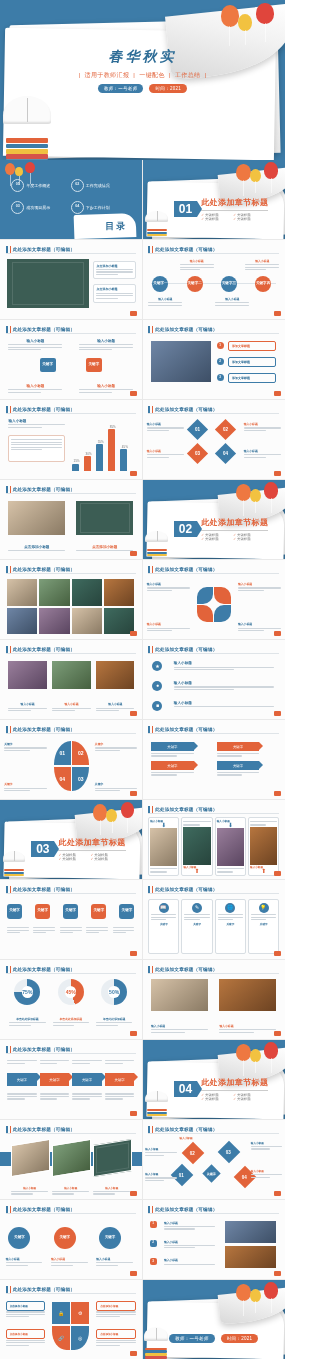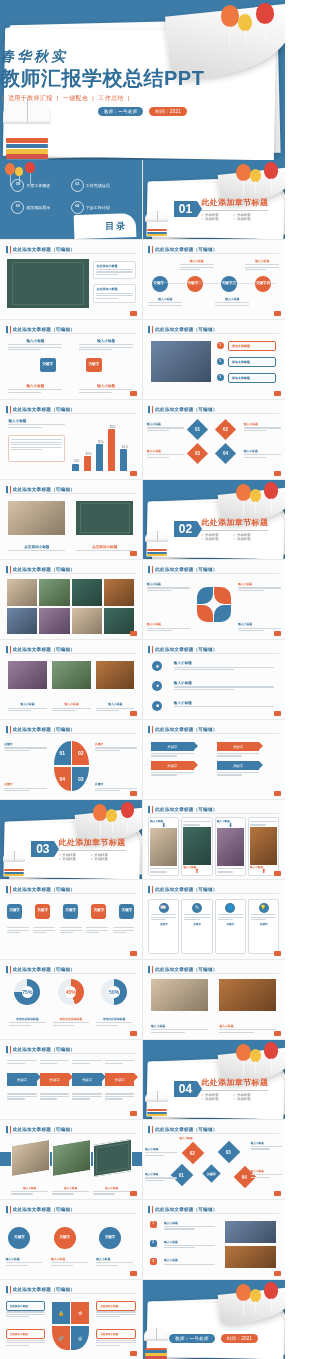--- a/index.html
+++ b/index.html
@@ -37,21 +37,21 @@
   .bk{position:absolute;left:6%;width:88%;border-radius:1px;}
   .open-book{position:absolute;left:0;top:0;width:100%;height:42%;
     background:#fbfbfb;border-radius:50% 50% 6% 6%/70% 70% 8% 8%;box-shadow:inset 0 -2px 2px rgba(0,0,0,.12);}
   .open-book:after{content:"";position:absolute;left:49%;top:8%;width:2%;height:84%;background:#c9c9c9;}
 
   
   .cover{width:285px;height:160px;background:#3d7ca8;position:relative;overflow:hidden;}
   .cover .paper{left:4%;top:14%;width:94%;height:84%;transform:rotate(-1.4deg);}
   .cover .paper2{left:1.5%;top:19%;width:95%;height:80%;transform:rotate(1deg);}
   .cover .curl{right:-3%;top:6%;width:44%;height:40%;}
-  .cover-text{position:absolute;left:0;right:0;top:30%;text-align:left;z-index:8;}
+  .cover-text{position:absolute;left:0;right:0;top:30%;text-align:center;z-index:8;}
   .cv-brush{font-family:"DejaVu Serif",serif;font-size:14px;color:#2d6c96;letter-spacing:3px;font-weight:bold;font-style:italic;}
   .cv-title{font-size:20px;color:#2e6d97;font-weight:bold;letter-spacing:.5px;margin-top:2px;line-height:1.05;}
   .cv-sub{font-size:6px;color:#e2633a;margin-top:5px;letter-spacing:.4px;}
   .cv-sub span{margin:0 2px;}
   .cv-badges{margin-top:4px;display:flex;justify-content:center;gap:6px;}
   .cv-badge{font-size:4.5px;color:#fff;padding:2px 6px;border-radius:6px;letter-spacing:.3px;}
   .cv-badge.b{background:#3d7ca8;}
   .cv-badge.o{background:#e2633a;}
   .cover .balloons{right:4%;top:2%;width:19%;height:22%;}
   .cover .books{left:1%;bottom:-2%;width:17%;height:42%;}
@@ -133,21 +133,20 @@
     <div class="books">
       <div class="open-book"></div>
       <div class="bk" style="bottom:30%;height:7%;background:#e2633a;"></div>
       <div class="bk" style="bottom:22%;height:7%;background:#3d7ca8;"></div>
       <div class="bk" style="bottom:14%;height:7%;background:#f0c040;"></div>
       <div class="bk" style="bottom:6%;height:7%;background:#d6534a;"></div>
       <div class="bk" style="bottom:0%;height:6%;background:#5b8fae;"></div>
     </div>
     <div class="cover-text">
       <div class="cv-brush">春华秋实</div>
-      <div class="cv-title">教师汇报学校总结PPT</div>
       <div class="cv-sub">
         <span>|</span><span>适用于教师汇报</span><span>|</span><span>一键配色</span><span>|</span><span>工作总结</span><span>|</span>
       </div>
       <div class="cv-badges">
         <div class="cv-badge b">教师：一号老师</div>
         <div class="cv-badge o">时间：2021</div>
       </div>
     </div>
   </div>
 

